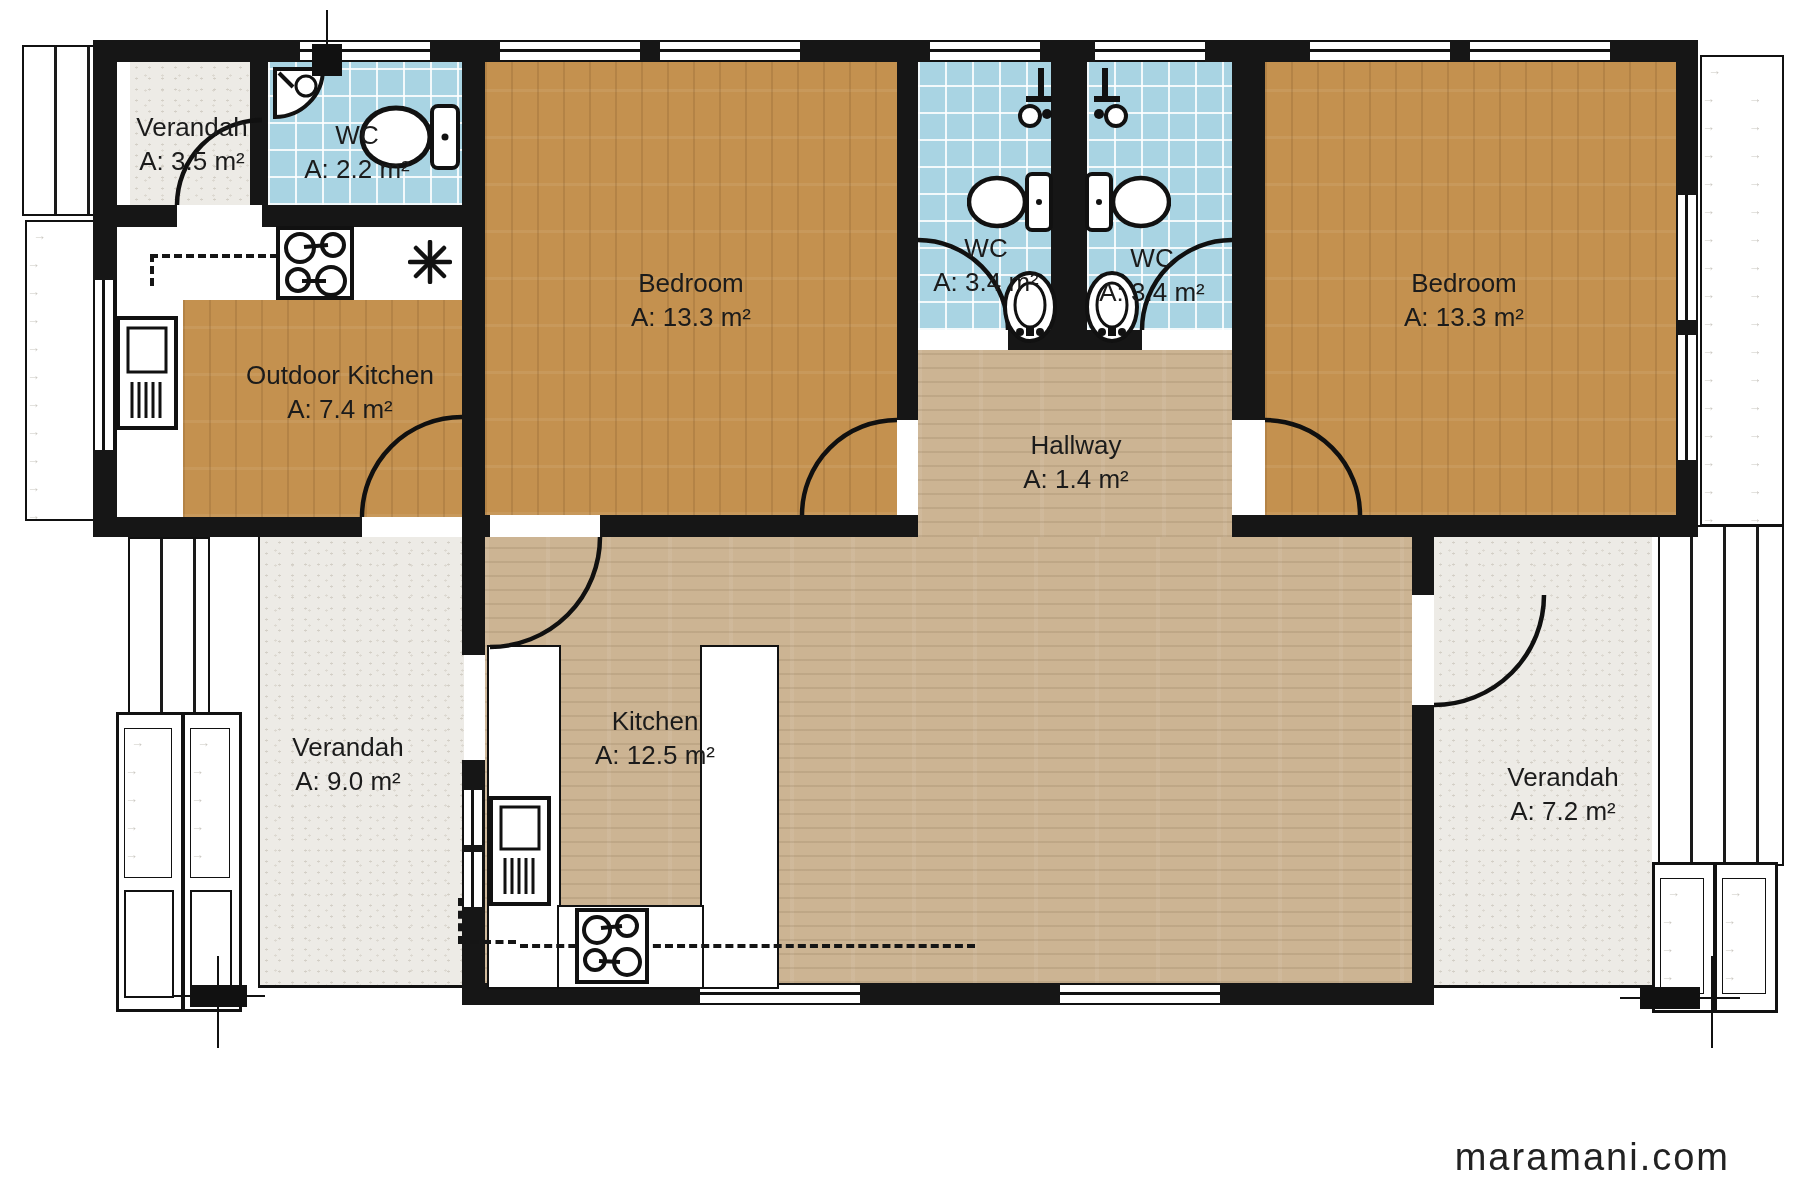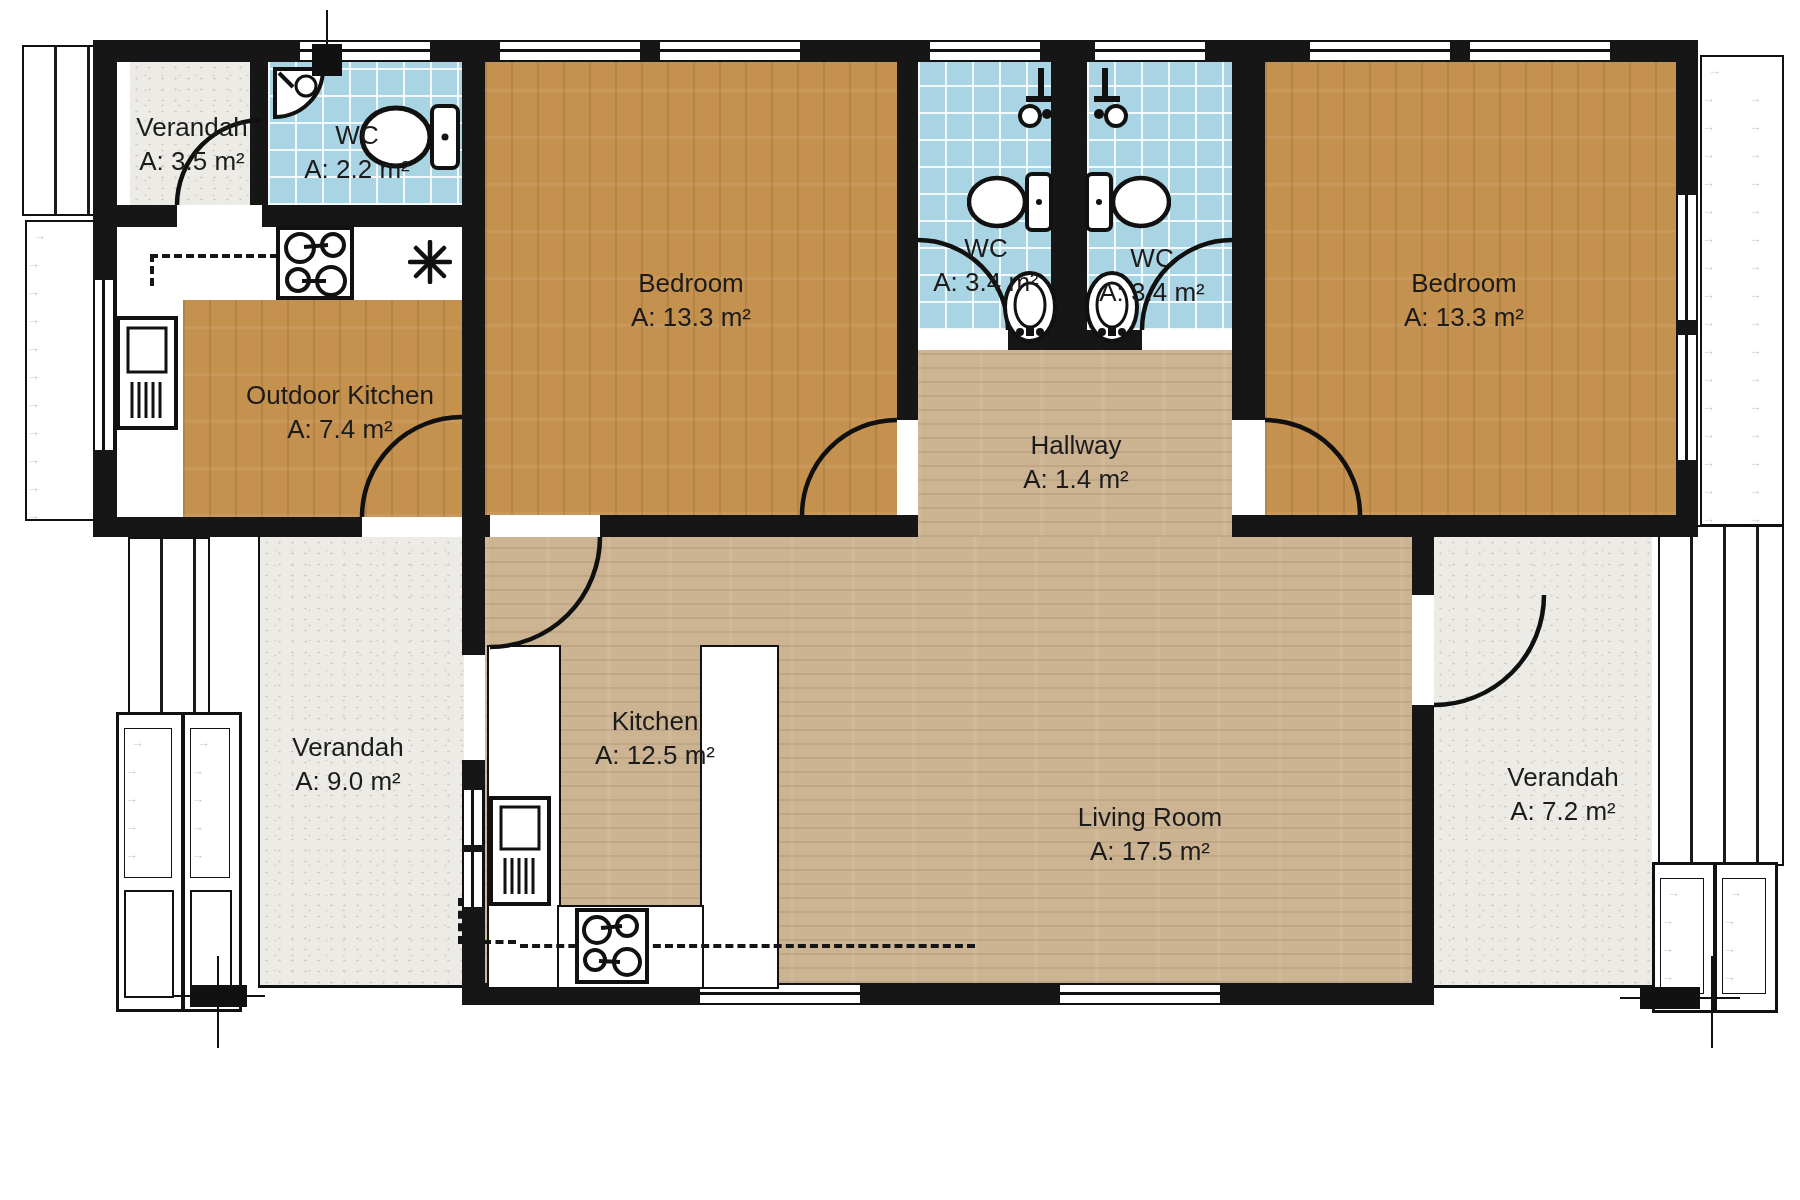--- a/index.html
+++ b/index.html
@@ -254,21 +254,21 @@
   <div class="tickline" style="left:1620px;top:997px;width:120px;height:2px"></div>
 
   <div class="room-label" style="left:192px;top:144px">
     <span>Verandah</span>
       <span>A: 3.5 m²</span>
     </div>
   <div class="room-label" style="left:357px;top:152px">
     <span>WC</span>
       <span>A: 2.2 m²</span>
     </div>
-  <div class="room-label" style="left:340px;top:412px">
+  <div class="room-label" style="left:340px;top:392px">
     <span>Outdoor Kitchen</span>
       <span>A: 7.4 m²</span>
     </div>
   <div class="room-label" style="left:691px;top:300px">
     <span>Bedroom</span>
       <span>A: 13.3 m²</span>
     </div>
   <div class="room-label" style="left:986px;top:265px">
     <span>WC</span>
       <span>A: 3.4 m²</span>
@@ -282,27 +282,24 @@
       <span>A: 13.3 m²</span>
     </div>
   <div class="room-label" style="left:1076px;top:462px">
     <span>Hallway</span>
       <span>A: 1.4 m²</span>
     </div>
   <div class="room-label" style="left:655px;top:738px">
     <span>Kitchen</span>
       <span>A: 12.5 m²</span>
     </div>
-  <div class="room-label" style="left:1150px;top:834px">
-    <span>Living Room</span>
-      <span>A: 17.5 m²</span>
-    </div>
   <div class="room-label" style="left:348px;top:764px">
     <span>Verandah</span>
       <span>A: 9.0 m²</span>
     </div>
   <div class="room-label" style="left:1563px;top:794px">
     <span>Verandah</span>
       <span>A: 7.2 m²</span>
     </div>
 
+  <div class="website">maramani.com</div>
 
 </div>
 
 </body></html>

